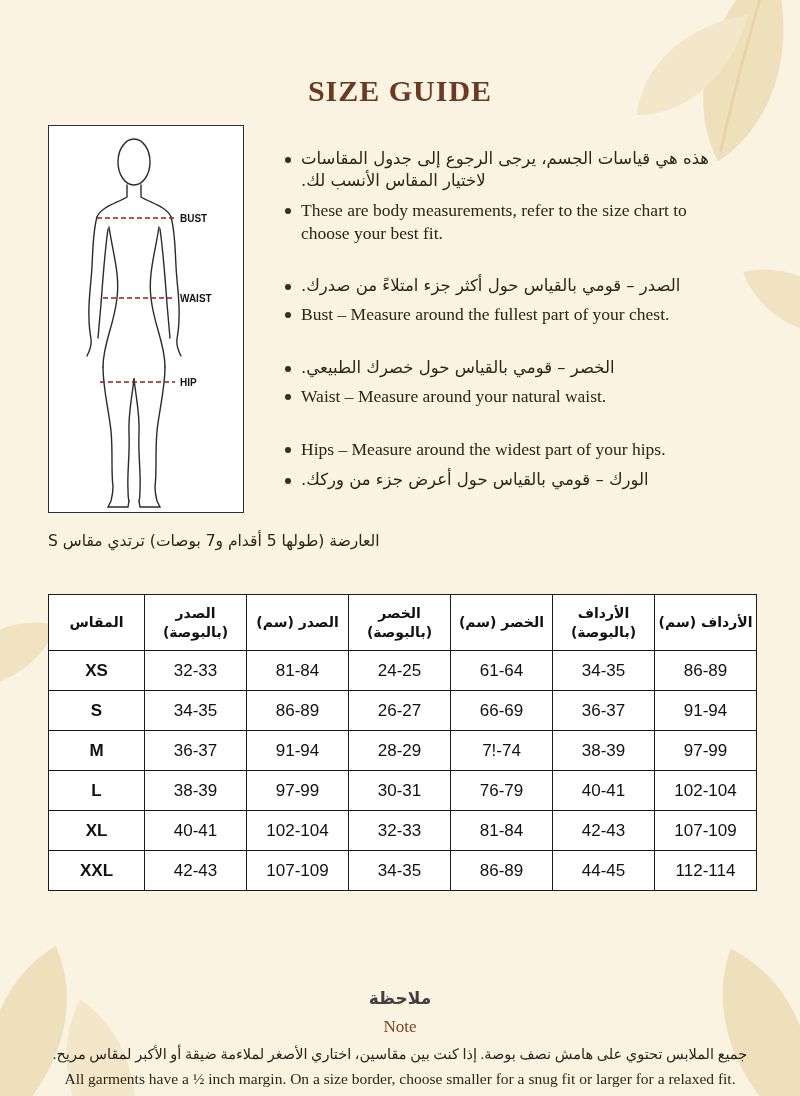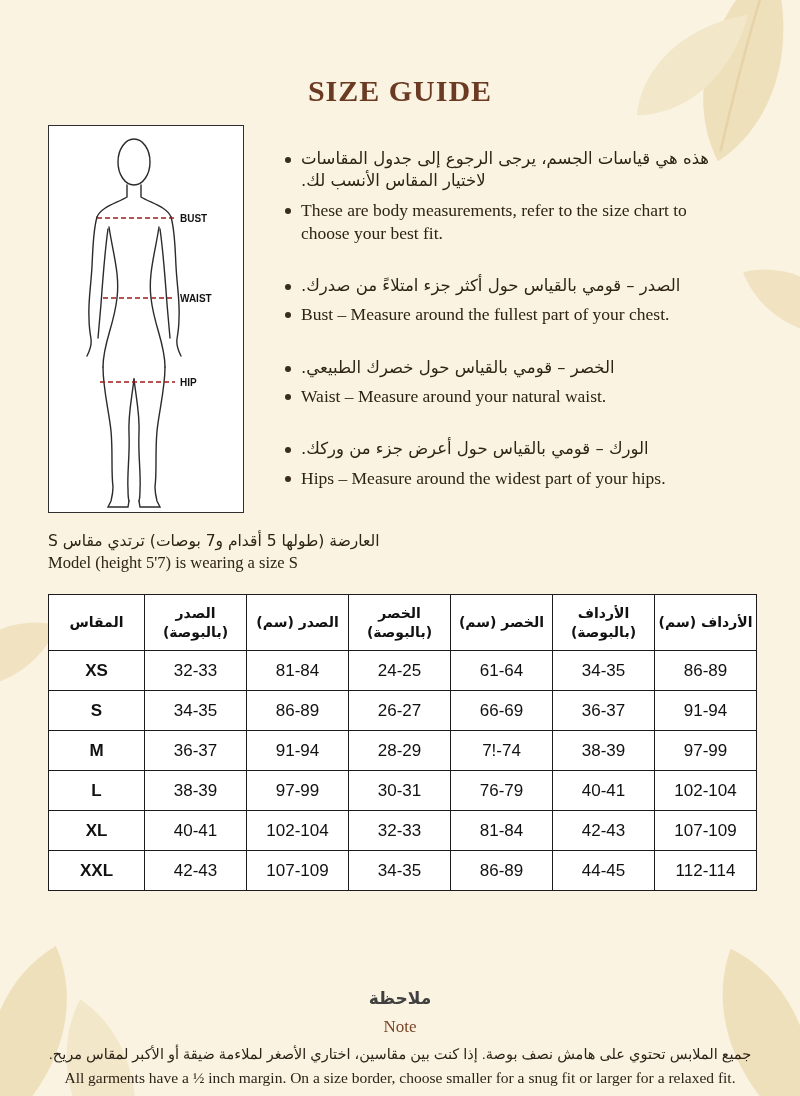--- a/index.html
+++ b/index.html
@@ -69,21 +69,21 @@
   }
   tr.head-en th { font-size:17px; font-weight:bold; height:62px; white-space:pre-line; color:#111111; line-height:1.25; }
   tr.head-ar th { font-size:14px; font-weight:bold; height:56px; white-space:pre-line; color:#111111; font-family:"DejaVu Sans", sans-serif; line-height:1.3; }
   tbody td { font-size:17px; height:40px; color:#111111; }
   td.size-cell { font-weight:bold; }
 
   
   .footer { position:absolute; left:0; top:988px; width:100%; text-align:center; }
   .note-ar { font-family:"DejaVu Sans", sans-serif; font-weight:bold; font-size:17px; color:#404040; margin-bottom:9px; }
   .note-en { font-family:"Liberation Serif", serif; font-weight:normal; font-size:17px; color:#7A4526; margin-bottom:9px; }
-  .foot-ar { font-family:Liberation Sans, sans-serif; font-size:14.5px; color:#2D2318; margin-bottom:7px; }
+  .foot-ar { font-family:Liberation Serif, serif; font-size:14.5px; color:#2D2318; margin-bottom:7px; }
   .foot-en { font-size:15.5px; color:#2D2318; }
 </style>
 </head>
 <body>
 
 <div class="page">
 
   <svg class="leaf" style="top:-45px; right:-15px; width:140px; height:210px; transform:rotate(195deg);" viewBox="0 0 100 160">
     <path d="M50 0 C84 38 88 100 50 160 C12 100 16 38 50 0 Z" fill="#EFE0BC"></path>
     <path d="M50 8 C52 60 52 110 50 152" stroke="#E6D3A9" stroke-width="2" fill="none"></path>
@@ -170,32 +170,31 @@
             <span class="txt ar-text" dir="rtl">الخصر – قومي بالقياس حول خصرك الطبيعي.</span>
           </div>
         <div class="line">
             <span class="dot"></span>
             <span class="txt">Waist – Measure around your natural waist.</span>
           </div>
       </div>
       <div class="instr-group">
         <div class="line">
             <span class="dot"></span>
+            <span class="txt">Hips – Measure around the widest part of your hips.</span>
+          </div>
+        <div class="line">
+            <span class="dot"></span>
             <span class="txt ar-text" dir="rtl">الورك – قومي بالقياس حول أعرض جزء من وركك.</span>
-          </div>
-        <div class="line">
-            <span class="dot"></span>
-            <span class="txt">Hips – Measure around the widest part of your hips.</span>
           </div>
       </div>
     </div>
 
     <div class="model-note">
       <div class="model-ar" dir="rtl">العارضة (طولها 5 أقدام و7 بوصات) ترتدي مقاس S</div>
-      <div class="model-en">Model (height 5'7) is wearing a size S</div>
     </div>
 
     <div class="table-wrap">
       <table>
         <colgroup>
           <col style="width:96px">
             <col style="width:102px">
             <col style="width:102px">
             <col style="width:102px">
             <col style="width:102px">

